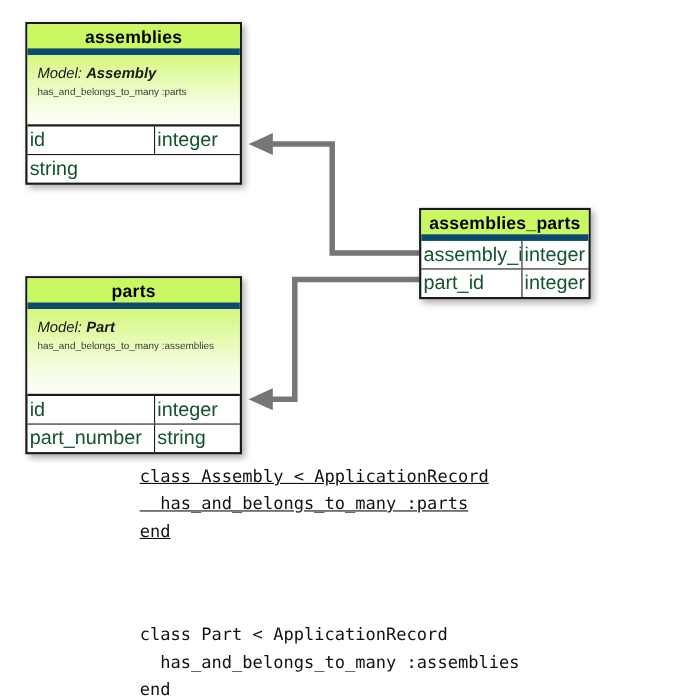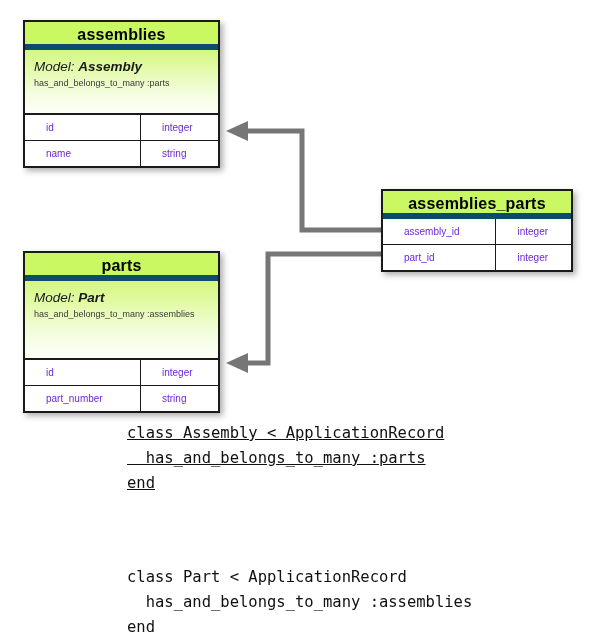--- a/index.html
+++ b/index.html
@@ -67,44 +67,44 @@
   .er-row {
     display: flex;
     height: 25px;
     border-bottom: 1px solid #1a1a1a;
   }
   .er-row:last-child { border-bottom: none; }
   .er-cell {
     box-sizing: border-box;
     display: flex;
     align-items: center;
-    padding-left: 21px;
-    font-size: 10px;
-    color: #6d28d9;
+    padding-left: 2px;
+    font-size: 18px;
+    color: #14532d;
     overflow: hidden;
     white-space: nowrap;
   }
   .er-cell.name {
     border-right: 1px solid #1a1a1a;
   }
 
   
   #tbl-assemblies { left: 23px; top: 20px; width: 197px; }
   #tbl-assemblies .er-body { height: 65px; }
   #tbl-assemblies .er-cell.name { width: 116px; }
   #tbl-assemblies .er-cell.type { width: 77px; }
 
   
   #tbl-parts { left: 23px; top: 251px; width: 197px; }
   #tbl-parts .er-body { height: 79px; }
   #tbl-parts .er-cell.name { width: 116px; }
   #tbl-parts .er-cell.type { width: 77px; }
 
   
-  #tbl-assemblies-parts { left: 381px; top: 189px; width: 192px; }
+  #tbl-assemblies-parts { left: 381px; top: 189px; width: 156px; }
   #tbl-assemblies-parts .er-cell.name { width: 116px; }
   #tbl-assemblies-parts .er-cell.type { width: 76px; }
 
   
   #connectors {
     position: absolute;
     left: 0; top: 0;
     width: 616px; height: 634px;
     pointer-events: none;
   }
@@ -147,21 +147,20 @@
         <b>Assembly</b>
       </div>
       <div class="er-assoc">has_and_belongs_to_many :parts</div>
     </div>
     <div class="er-rows">
       <div class="er-row">
         <div class="er-cell name">id</div>
         <div class="er-cell type">integer</div>
       </div>
       <div class="er-row">
-        <div class="er-cell name">name</div>
         <div class="er-cell type">string</div>
       </div>
     </div>
   </div>
 
   <div class="er-table" id="tbl-parts">
     <div class="er-title">parts</div>
     <div class="er-body">
       <div class="er-model">
         <span>Model:</span>

